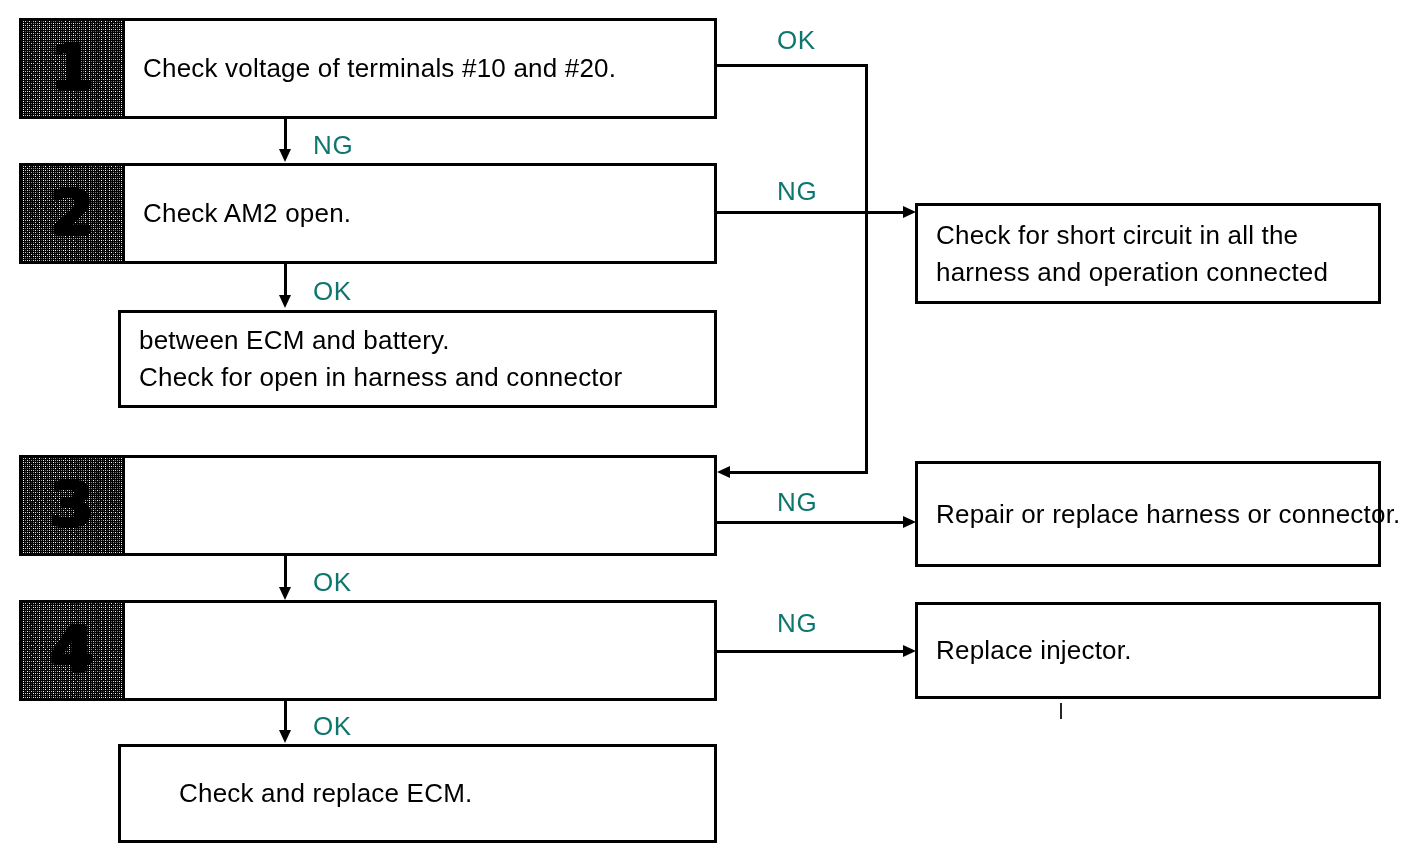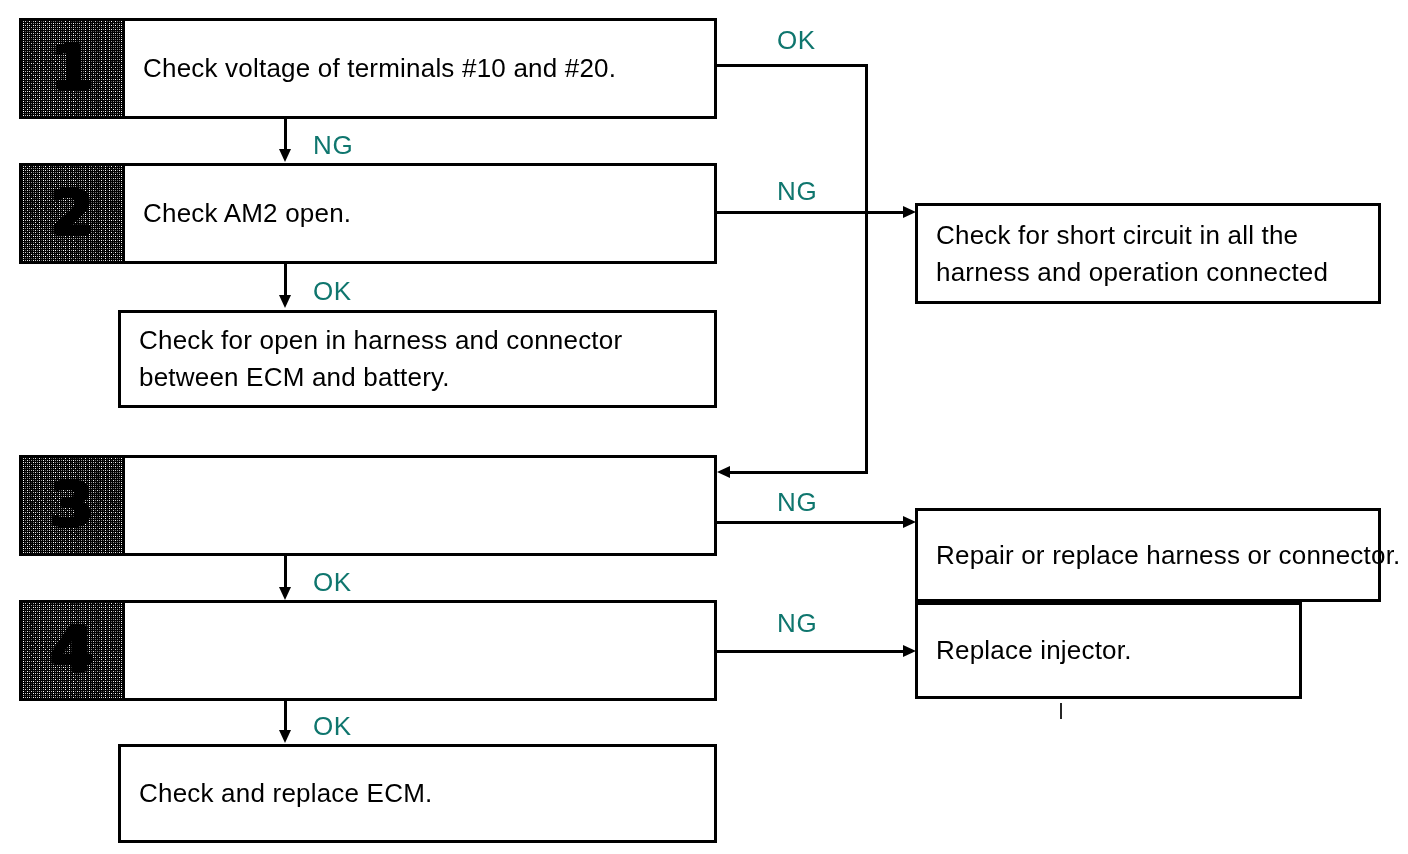--- a/index.html
+++ b/index.html
@@ -158,66 +158,66 @@
 
   <div class="box" style="left:915px; top:164px; width:466px; height:101px;margin-top:39px;">
     <div class="body">
       <span class="line">Check for short circuit in all the</span>
       <span class="line">harness and operation connected</span>
     </div>
   </div>
 
   <div class="box" style="left:118px; top:310px; width:599px; height:98px;">
     <div class="body">
+      <span class="line">between ECM and battery.</span>
       <span class="line">Check for open in harness and connector</span>
-      <span class="line">between ECM and battery.</span>
     </div>
   </div>
 
   <div class="box" style="left:19px; top:455px; width:698px; height:101px;">
     <div class="badge">
       <span class="num">3</span>
     </div>
   </div>
 
   <div class="hline" style="left:716px; top:521px; width:190px;"></div>
   <div class="arrow right" style="left:903px; top:516px;"></div>
   <div class="edge-label" style="left:777px; top:487px;">NG</div>
 
   <div class="vline" style="left:284px; top:556px; height:33px;"></div>
   <div class="arrow down" style="left:279px; top:587px;"></div>
   <div class="edge-label" style="left:313px; top:567px;">OK</div>
 
-  <div class="box" style="left:915px; top:461px; width:466px; height:94px;margin-top:47px;">
+  <div class="box" style="left:915px; top:461px; width:466px; height:106px;">
     <div class="body">
       <span class="line">Repair or replace harness or connector.</span>
     </div>
   </div>
 
   <div class="box" style="left:19px; top:600px; width:698px; height:101px;">
     <div class="badge">
       <span class="num">4</span>
     </div>
   </div>
 
   <div class="hline" style="left:716px; top:650px; width:190px;"></div>
   <div class="arrow right" style="left:903px; top:645px;"></div>
   <div class="edge-label" style="left:777px; top:608px;">NG</div>
 
   <div class="vline" style="left:284px; top:701px; height:30px;"></div>
   <div class="arrow down" style="left:279px; top:730px;"></div>
   <div class="edge-label" style="left:313px; top:711px;">OK</div>
 
-  <div class="box" style="left:915px; top:602px; width:387px; height:97px;">
+  <div class="box" style="left:915px; top:602px; width:466px; height:97px;">
     <div class="body">
       <span class="line">Replace injector.</span>
     </div>
   </div>
 
   <div class="artifact" style="left:1060px; top:703px; width:2px; height:16px;"></div>
 
-  <div class="box" style="left:118px; top:744px; width:599px; height:99px;">
+  <div class="box" style="left:118px; top:744px; width:599px; height:99px;padding-left:40px;">
     <div class="body">
       <span class="line">Check and replace ECM.</span>
     </div>
   </div>
 
 </div>
 
 </body></html>

